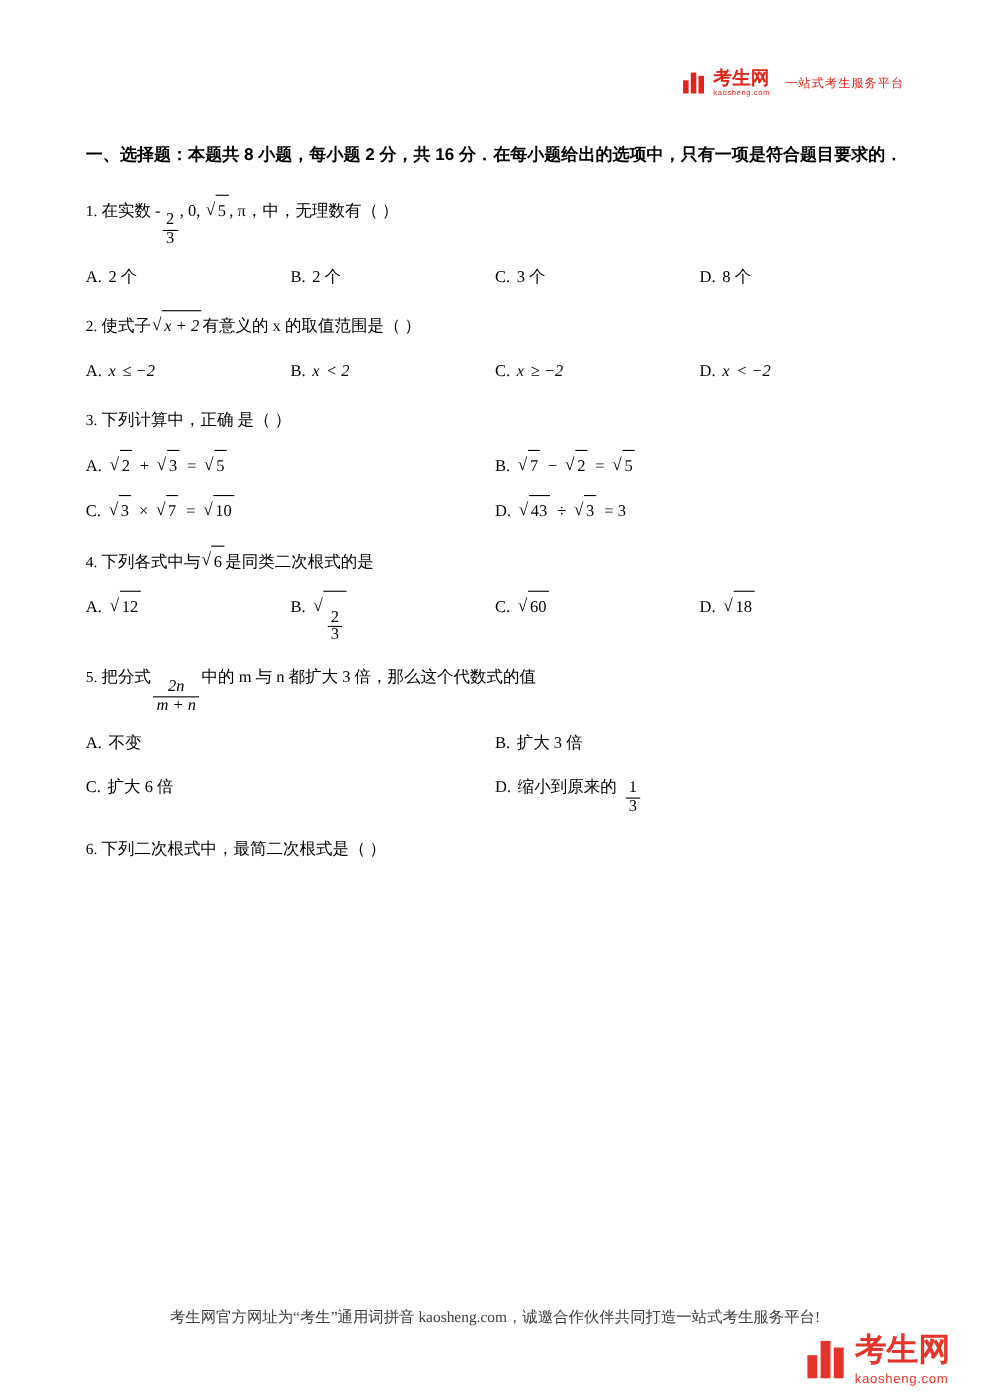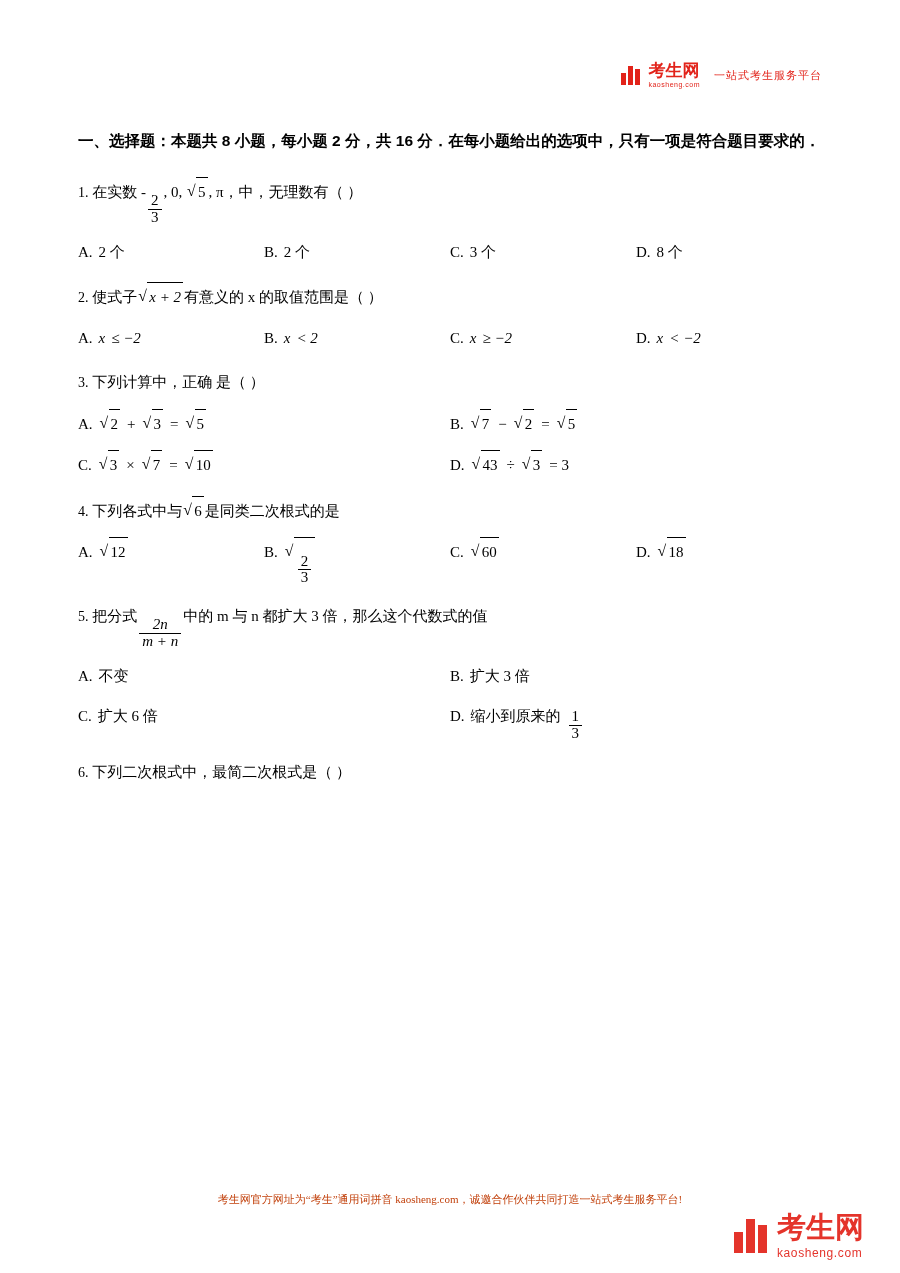--- a/index.html
+++ b/index.html
@@ -162,22 +162,22 @@
     padding: 0 2px 0 2px;
   }
 
   
   .footer {
     position: absolute;
     left: 0;
     right: 0;
     bottom: 66px;
     text-align: center;
-    font-size: 11px;
-    color: #c2410c;
+    font-size: 14px;
+    color: #404040;
   }
   .wm {
     position: absolute;
     right: 36px;
     bottom: 14px;
     display: flex;
     align-items: center;
     gap: 10px;
     opacity: .92;
   }

